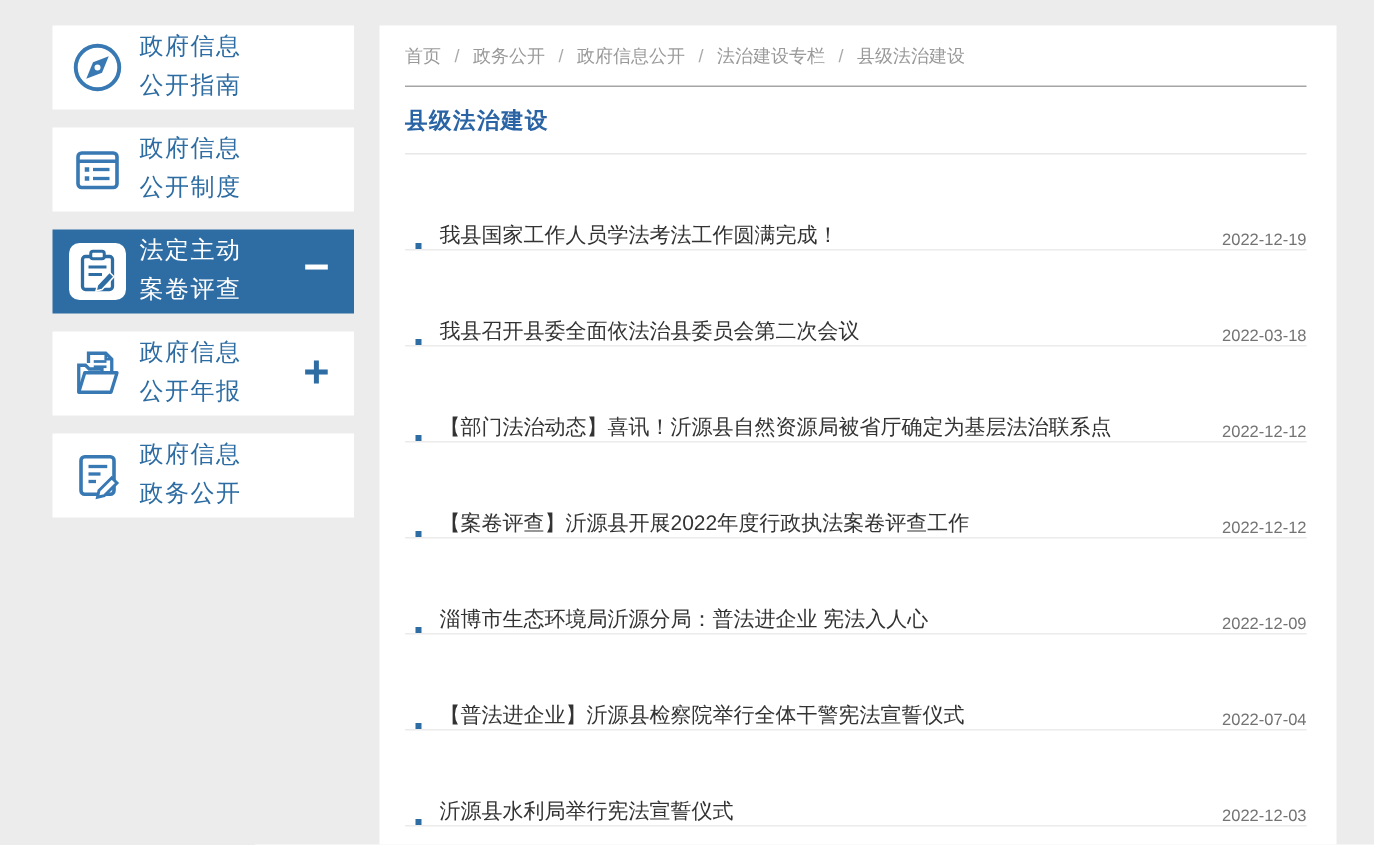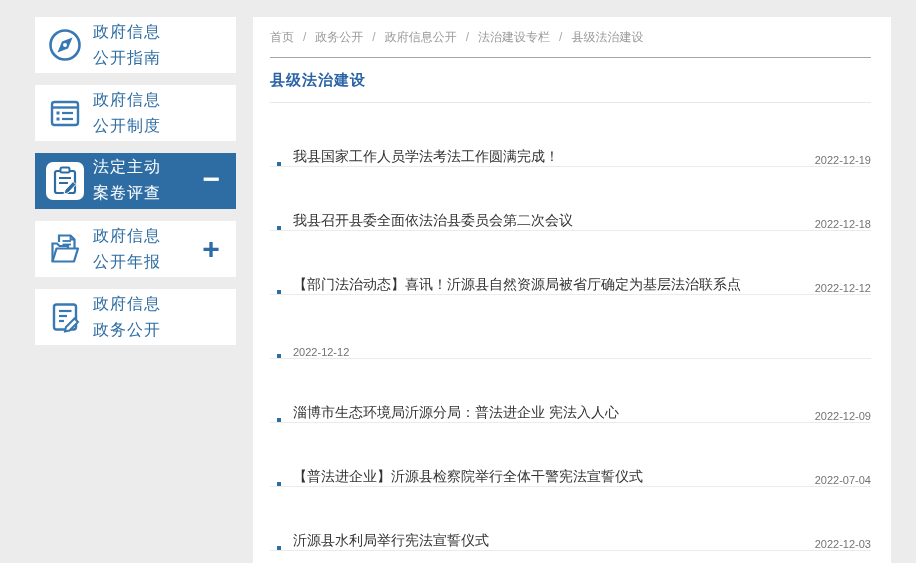--- a/index.html
+++ b/index.html
@@ -208,31 +208,32 @@
 
       <div class="article-row">
         <span class="bullet"></span>
         <span class="article-title">我县国家工作人员学法考法工作圆满完成！</span>
         <span class="article-date">2022-12-19</span>
       </div>
 
       <div class="article-row">
         <span class="bullet"></span>
         <span class="article-title">我县召开县委全面依法治县委员会第二次会议</span>
-        <span class="article-date">2022-12-18</span>
+        <span class="article-date">2022-03-18</span>
       </div>
 
       <div class="article-row">
         <span class="bullet"></span>
         <span class="article-title">【部门法治动态】喜讯！沂源县自然资源局被省厅确定为基层法治联系点</span>
         <span class="article-date">2022-12-12</span>
       </div>
 
       <div class="article-row">
         <span class="bullet"></span>
+        <span class="article-title">【案卷评查】沂源县开展2022年度行政执法案卷评查工作</span>
         <span class="article-date">2022-12-12</span>
       </div>
 
       <div class="article-row">
         <span class="bullet"></span>
         <span class="article-title">淄博市生态环境局沂源分局：普法进企业 宪法入人心</span>
         <span class="article-date">2022-12-09</span>
       </div>
 
       <div class="article-row">

